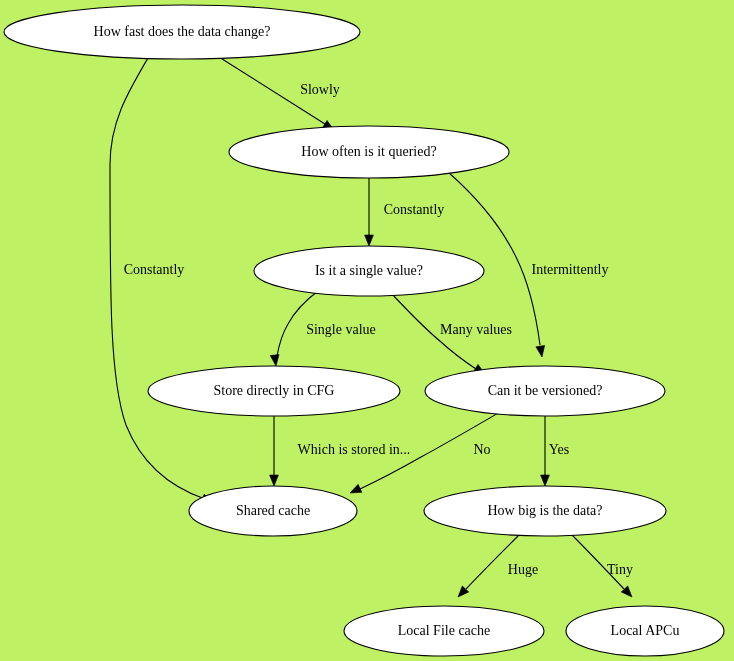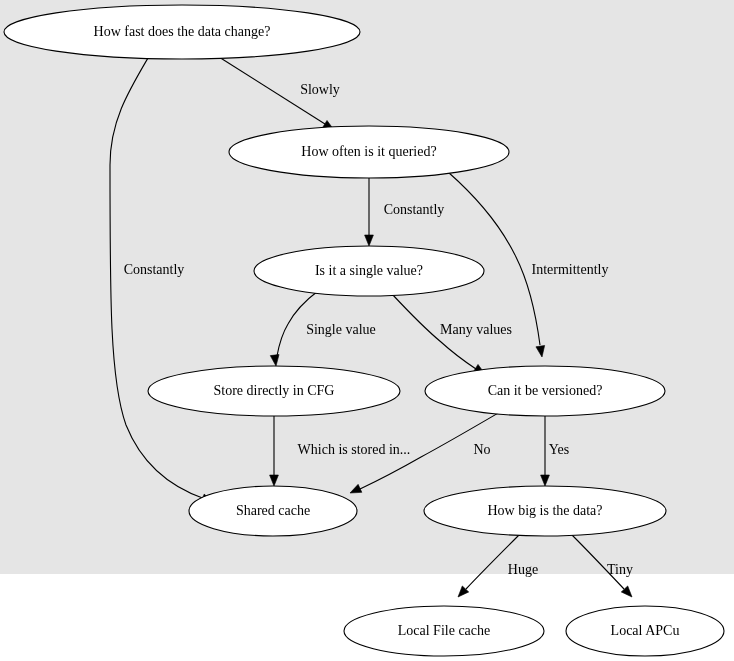--- a/index.html
+++ b/index.html
@@ -10,22 +10,22 @@
   }
   body {
     width: 734px;
     height: 661px;
     overflow: hidden;
     font-family: "Liberation Serif", "DejaVu Serif", serif;
   }
   #graph-root {
     position: relative;
     width: 734px;
-    height: 574px;
-    background: #e5e5e5;
+    height: 661px;
+    background: #bef264;
   }
   svg#graph-canvas {
     display: block;
     width: 734px;
     height: 661px;
   }
   .node-ellipse {
     fill: #ffffff;
     stroke: #000000;
     stroke-width: 1.1;

